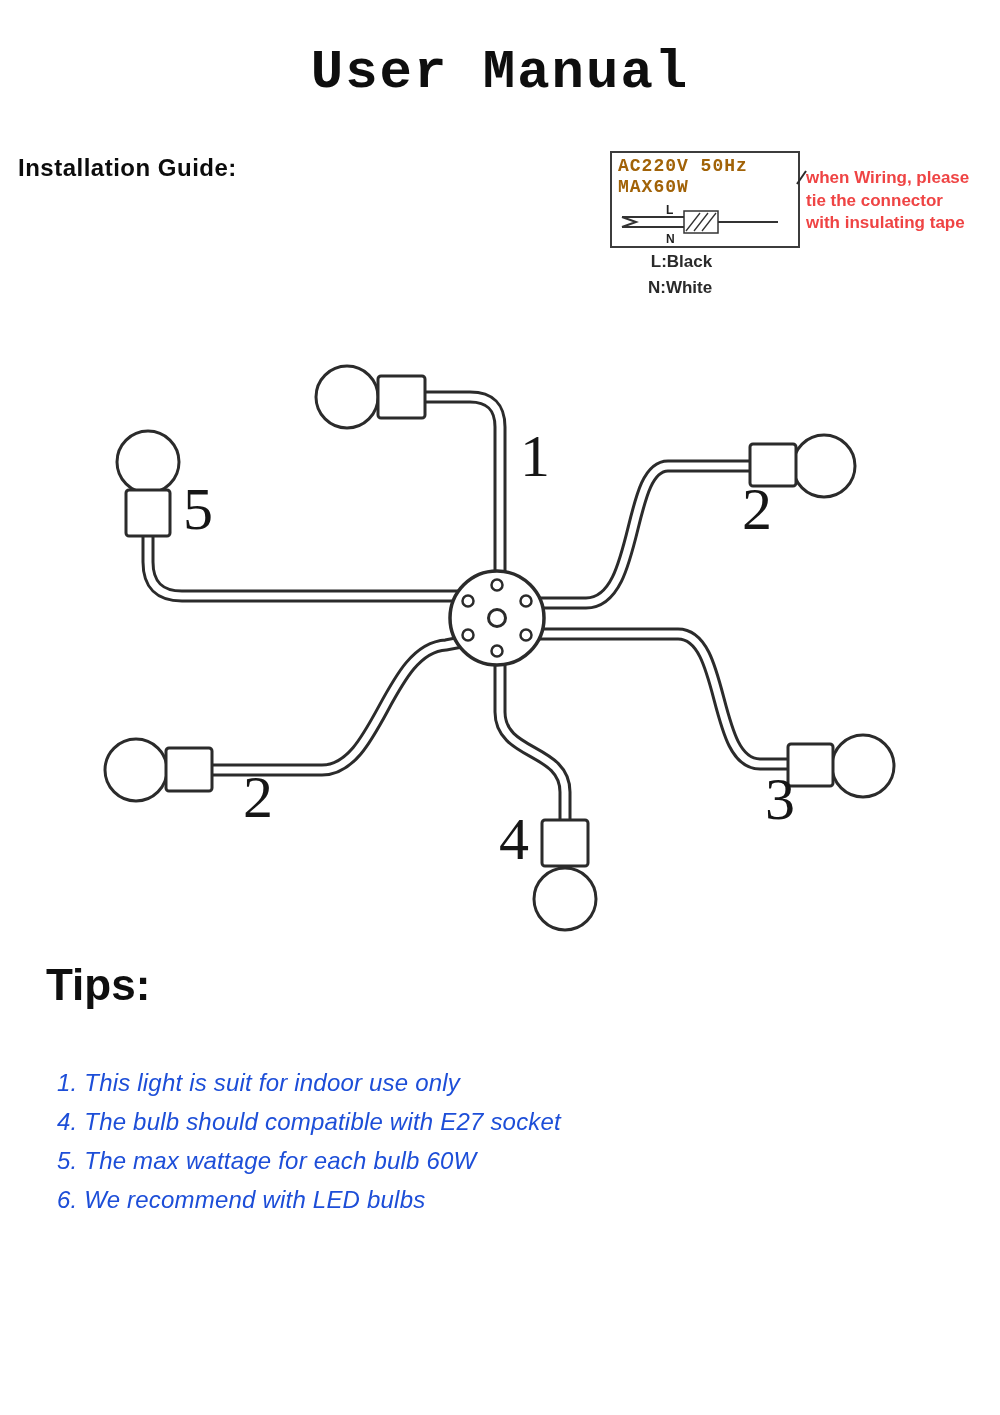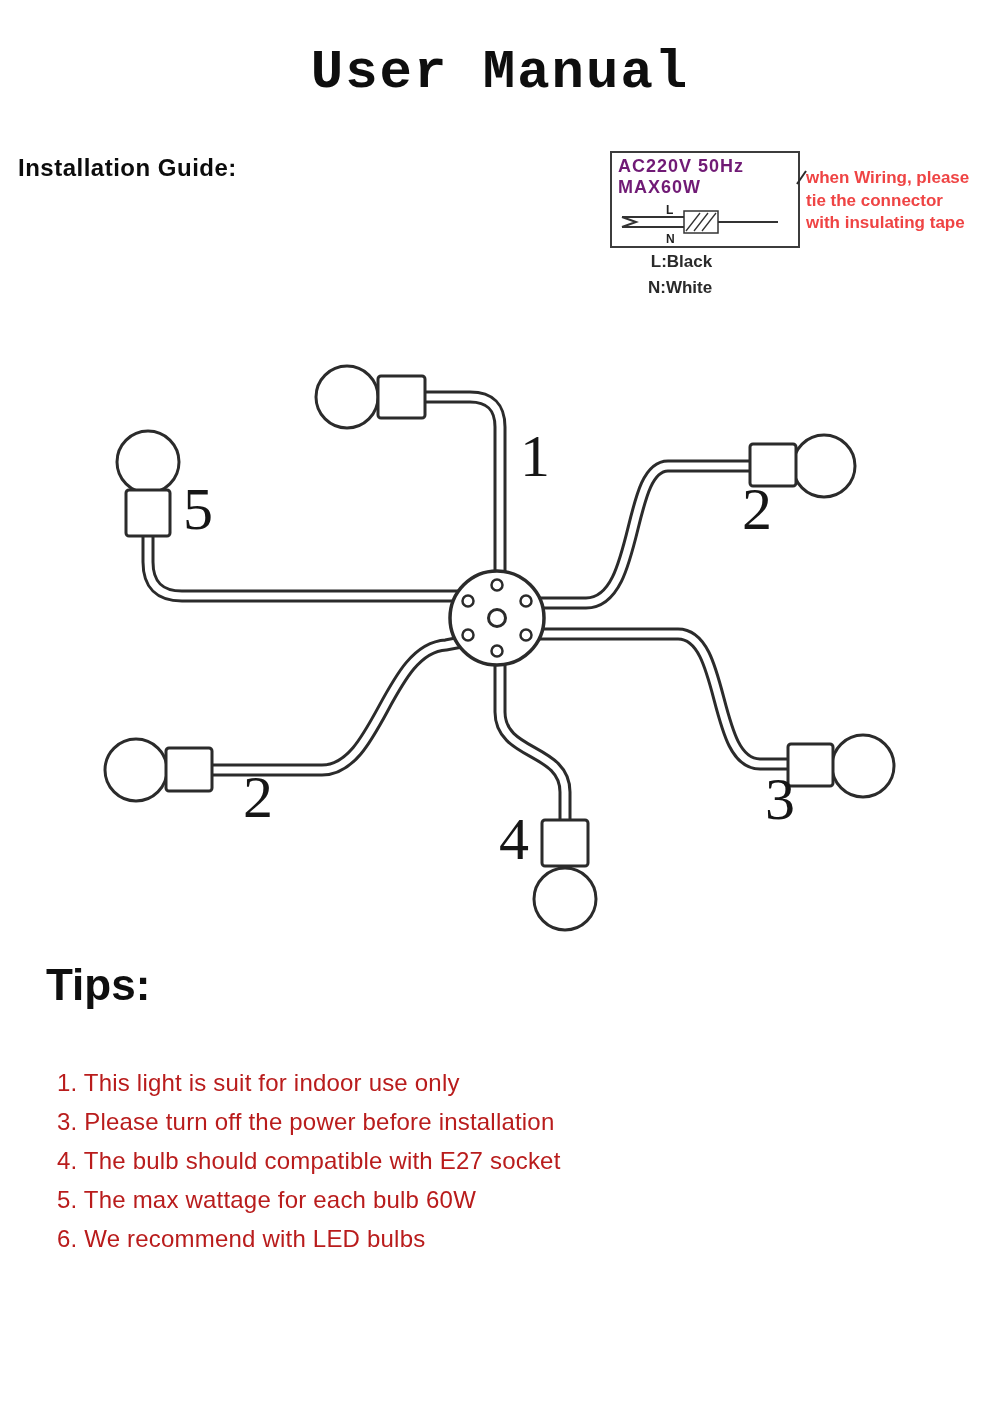--- a/index.html
+++ b/index.html
@@ -8,22 +8,22 @@
 
   .title{position:absolute;top:42px;left:0;width:100%;text-align:center;
          font-family:"Liberation Mono",monospace;font-weight:700;font-size:54px;
          letter-spacing:2px;color:#0e0e0e;}
 
   .install-heading{position:absolute;left:18px;top:154px;font-size:24px;font-weight:700;
                    color:#0c0c0c;letter-spacing:.5px;}
 
   .spec-box{position:absolute;left:610px;top:151px;width:190px;height:97px;
             border:2px solid #3c3c3c;box-sizing:border-box;padding:3px 6px 0 6px;}
-  .rating{font-size:18px;font-weight:700;color:#701a75;letter-spacing:1px;line-height:21px;
-          white-space:nowrap;}
+  .rating{font-size:18px;font-weight:700;color:#a16207;letter-spacing:1px;line-height:21px;
+          white-space:nowrap;font-family:Liberation Mono, monospace;}
   .wire-icon{display:block;margin:3px 0 0 -2px;}
 
   .legend{position:absolute;left:648px;top:249px;font-size:17px;font-weight:700;
           color:#2a2a2a;line-height:26px;text-align:right;}
 
   .warning{position:absolute;left:806px;top:167px;font-size:17px;font-weight:700;
            color:#ef4444;line-height:22.5px;white-space:nowrap;}
 
   .diagram{position:absolute;left:0;top:0;}
 
@@ -37,21 +37,21 @@
   .wline{fill:none;stroke:#333;stroke-width:2;}
   .wrect{fill:#fff;stroke:#333;stroke-width:1.5;}
   .whatch{fill:none;stroke:#333;stroke-width:1.3;}
   .wtext{font:bold 12px "Liberation Sans",sans-serif;fill:#222;}
 
   .arm-label{position:absolute;font-family:"Liberation Serif",serif;font-size:60px;
              line-height:1;color:#161616;}
 
   .tips-heading{position:absolute;left:46px;top:960px;font-size:44px;font-weight:600;
                 color:#0f0f0f;}
-  .tips-list{position:absolute;left:57px;top:1070px;font-size:24px;color:#b91c1c;}
+  .tips-list{position:absolute;left:57px;top:1070px;font-size:24px;color:#1d4ed8;font-style:italic;}
   .tip{margin-bottom:14px;line-height:25px;letter-spacing:.2px;white-space:nowrap;}
 </style>
 </head>
 <body>
 
 <div class="page">
 
   <div class="title">User Manual</div>
 
   <div class="install-heading">Installation Guide:</div>
@@ -138,19 +138,18 @@
   <div class="arm-label" style="left:520px;top:426px">1</div>
   <div class="arm-label" style="left:742px;top:479px">2</div>
   <div class="arm-label" style="left:183px;top:479px">5</div>
   <div class="arm-label" style="left:243px;top:767px">2</div>
   <div class="arm-label" style="left:499px;top:809px">4</div>
   <div class="arm-label" style="left:765px;top:769px">3</div>
 
   <div class="tips-heading">Tips:</div>
   <div class="tips-list">
     <div class="tip">1. This light is suit for indoor use only</div>
-    <div class="tip">3. Please turn off the power before installation</div>
     <div class="tip">4. The bulb should compatible with E27 socket</div>
     <div class="tip">5. The max wattage for each bulb 60W</div>
     <div class="tip">6. We recommend with LED bulbs</div>
   </div>
 
 </div>
 
 </body></html>

